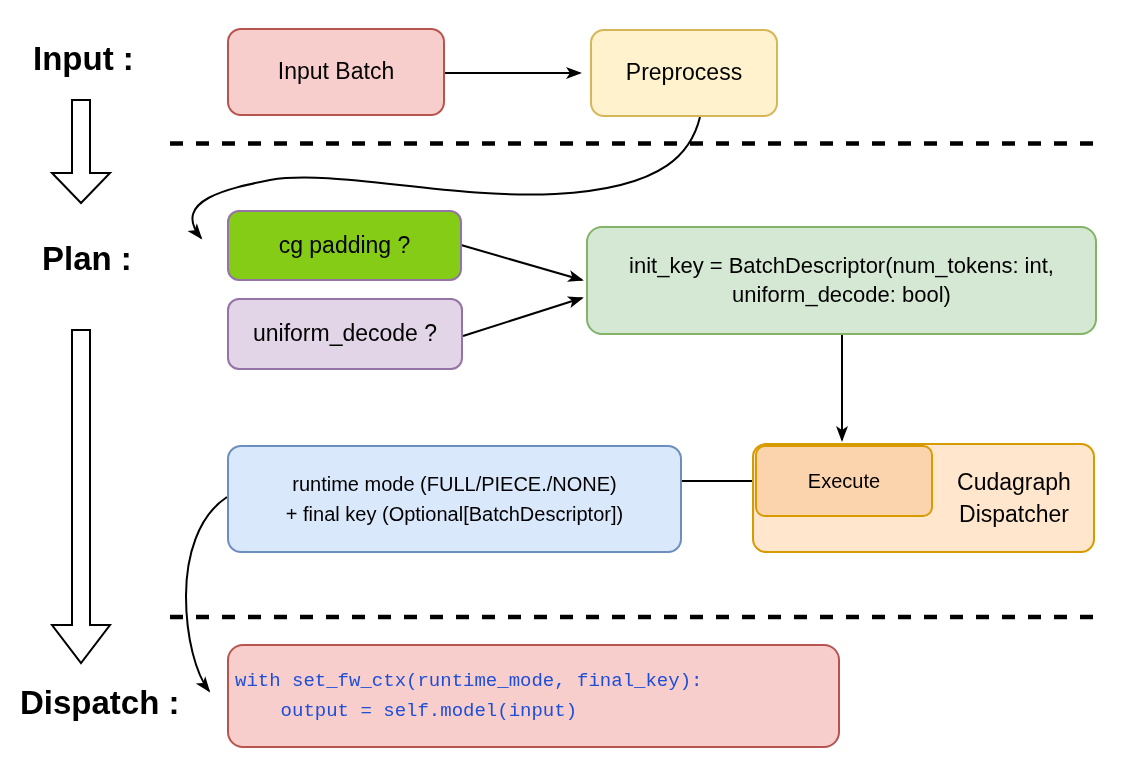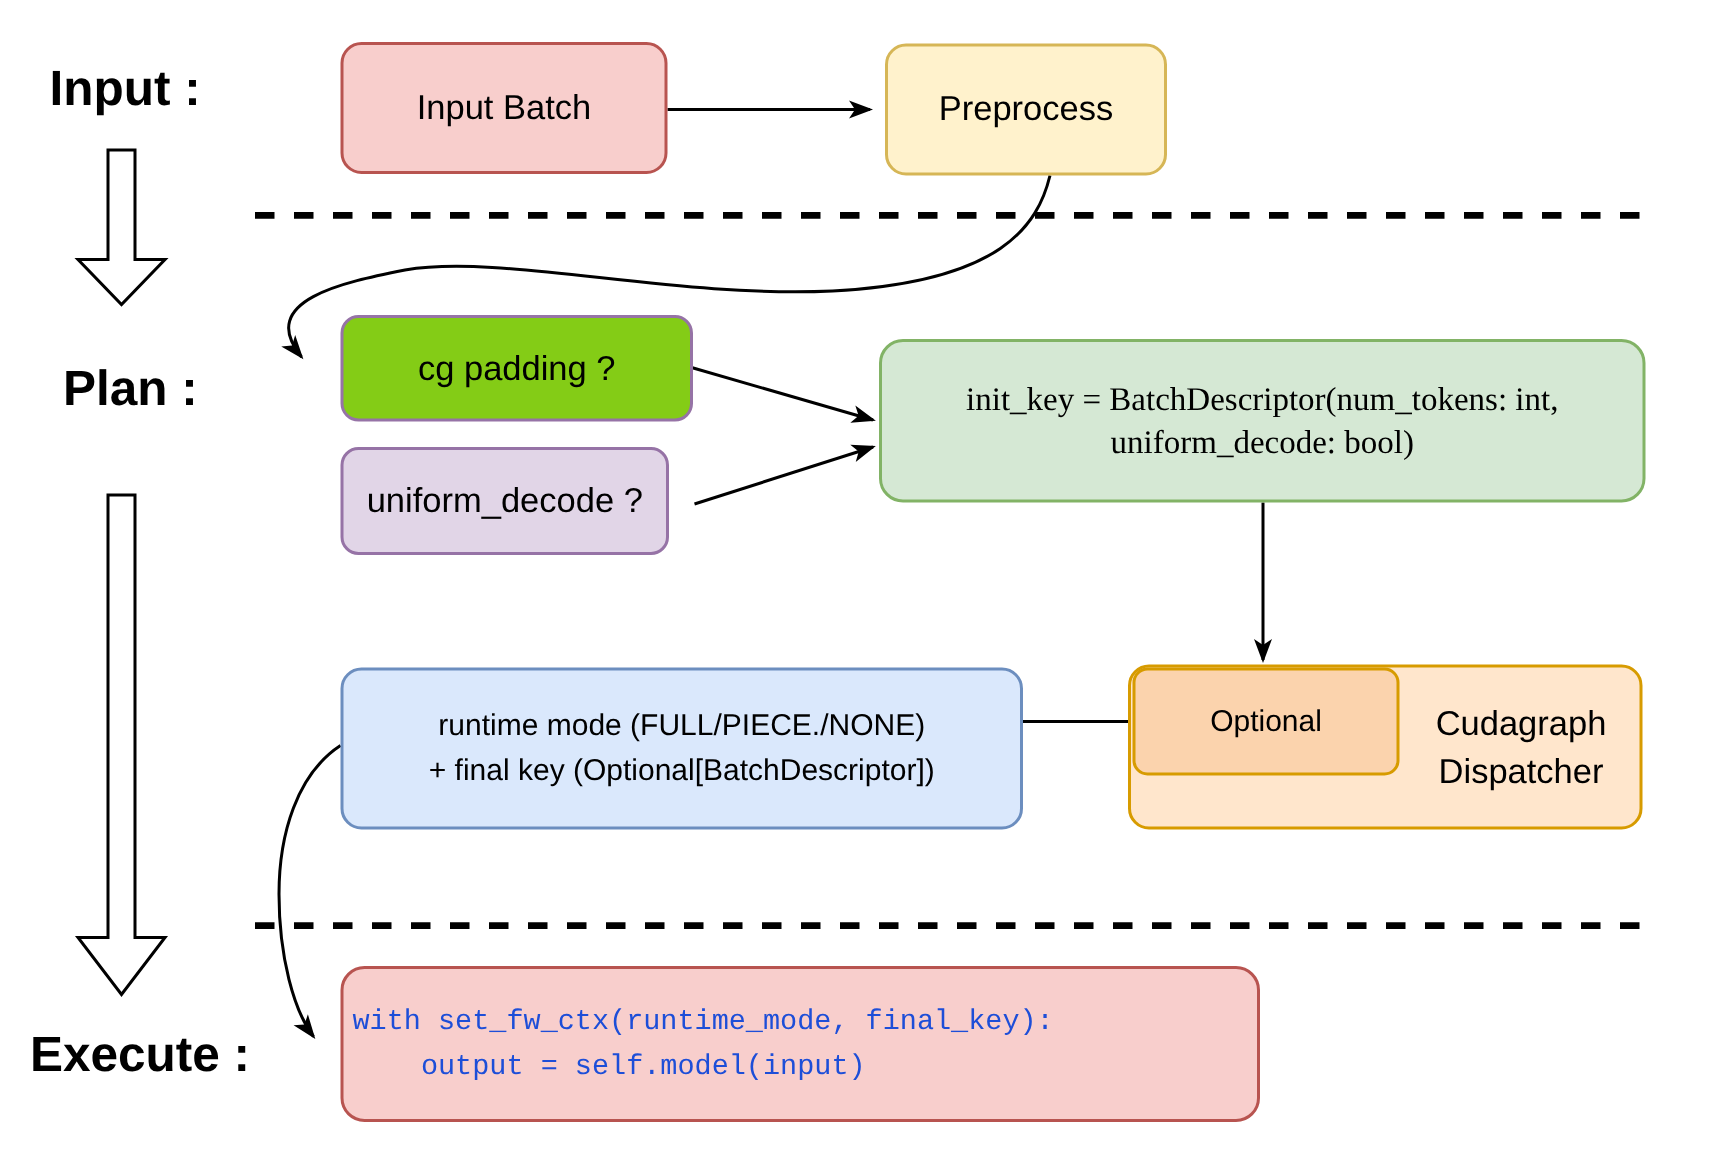--- a/index.html
+++ b/index.html
@@ -13,22 +13,22 @@
     display:flex;align-items:center;justify-content:center;text-align:center;
     border:2px solid #000000;border-radius:14px;font-size:23px;line-height:1.3;
     white-space:pre-line;
   }
   .stage-label{
     position:absolute;z-index:2;font-weight:bold;font-size:33px;white-space:nowrap;
   }
   #input-batch   {left:227px;top:28px; width:218px;height:88px; background:#f8cecc;border-color:#b85450;}
   #preprocess    {left:590px;top:29px; width:188px;height:88px; background:#fff2cc;border-color:#d6b656;}
   #cg-padding    {left:227px;top:210px;width:235px;height:71px; background:#84cc16;border-color:#9673a6;border-radius:12px;}
-  #uniform-decode{left:227px;top:298px;width:219px;height:72px; background:#e1d5e7;border-color:#9673a6;border-radius:12px;}
-  #init-key      {left:586px;top:226px;width:511px;height:109px;background:#d5e8d4;border-color:#82b366;border-radius:16px;font-size:22px;font-family:Liberation Serif, serif;}
+  #uniform-decode{left:227px;top:298px;width:236px;height:72px; background:#e1d5e7;border-color:#9673a6;border-radius:12px;}
+  #init-key      {left:586px;top:226px;width:511px;height:109px;background:#d5e8d4;border-color:#82b366;border-radius:16px;font-size:22px;}
   #cudagraph-dispatcher{left:752px;top:443px;width:343px;height:110px;background:#ffe6cc;border-color:#d79b00;}
   #dispatch      {left:755px;top:445px;width:178px;height:72px; background:#fbd3ad;border-color:#d79b00;border-radius:10px;font-size:20px;z-index:3;}
   #cudagraph-label{
     position:absolute;left:930px;top:443px;width:168px;height:110px;z-index:3;
     display:flex;align-items:center;justify-content:center;text-align:center;
     font-size:23px;line-height:1.4;white-space:pre-line;
   }
   #runtime-mode  {left:227px;top:445px;width:455px;height:108px;background:#dae8fc;border-color:#6c8ebf;font-size:20px;line-height:1.5;}
   #execute-code  {
     left:227px;top:644px;width:613px;height:104px;background:#f8cecc;border-color:#b85450;border-radius:16px;
@@ -61,32 +61,32 @@
     <path d="M700,117 C692,150 668,188 555,194 C448,199 335,169 270,180 C230,188 170,200 201,238" fill="none" stroke="#000" stroke-width="2" marker-end="url(#ah)"></path>
     <line x1="461" y1="245" x2="582" y2="280" stroke="#000" stroke-width="2" marker-end="url(#ah)"></line>
     <line x1="463" y1="336" x2="582" y2="298" stroke="#000" stroke-width="2" marker-end="url(#ah)"></line>
     <line x1="842" y1="335" x2="842" y2="440" stroke="#000" stroke-width="2" marker-end="url(#ah)"></line>
     <line x1="752" y1="481" x2="631" y2="481" stroke="#000" stroke-width="2" marker-end="url(#ah)"></line>
     <path d="M227,497 C198,516 186,556 186,596 C186,638 196,674 209,691" fill="none" stroke="#000" stroke-width="2" marker-end="url(#ah)"></path>
   </svg>
 
   <div class="stage-label" id="label-input">Input :</div>
   <div class="stage-label" id="label-plan">Plan :</div>
-  <div class="stage-label" id="label-execute">Execute :</div>
+  <div class="stage-label" id="label-execute">Dispatch :</div>
 
   <div class="box" id="input-batch">Input Batch</div>
   <div class="box" id="preprocess">Preprocess</div>
   <div class="box" id="cg-padding">cg padding ?</div>
   <div class="box" id="uniform-decode">uniform_decode ?</div>
   <div class="box" id="init-key">init_key = BatchDescriptor(num_tokens: int,
 uniform_decode: bool)</div>
 
   <div class="box" id="cudagraph-dispatcher"></div>
   <div id="cudagraph-label">Cudagraph
 Dispatcher</div>
-  <div class="box" id="dispatch">Optional</div>
+  <div class="box" id="dispatch">Execute</div>
 
   <div class="box" id="runtime-mode">runtime mode (FULL/PIECE./NONE)
 + final key (Optional[BatchDescriptor])</div>
   <div class="box" id="execute-code">with set_fw_ctx(runtime_mode, final_key):
     output = self.model(input)</div>
 
 </div>
 
 </body></html>

